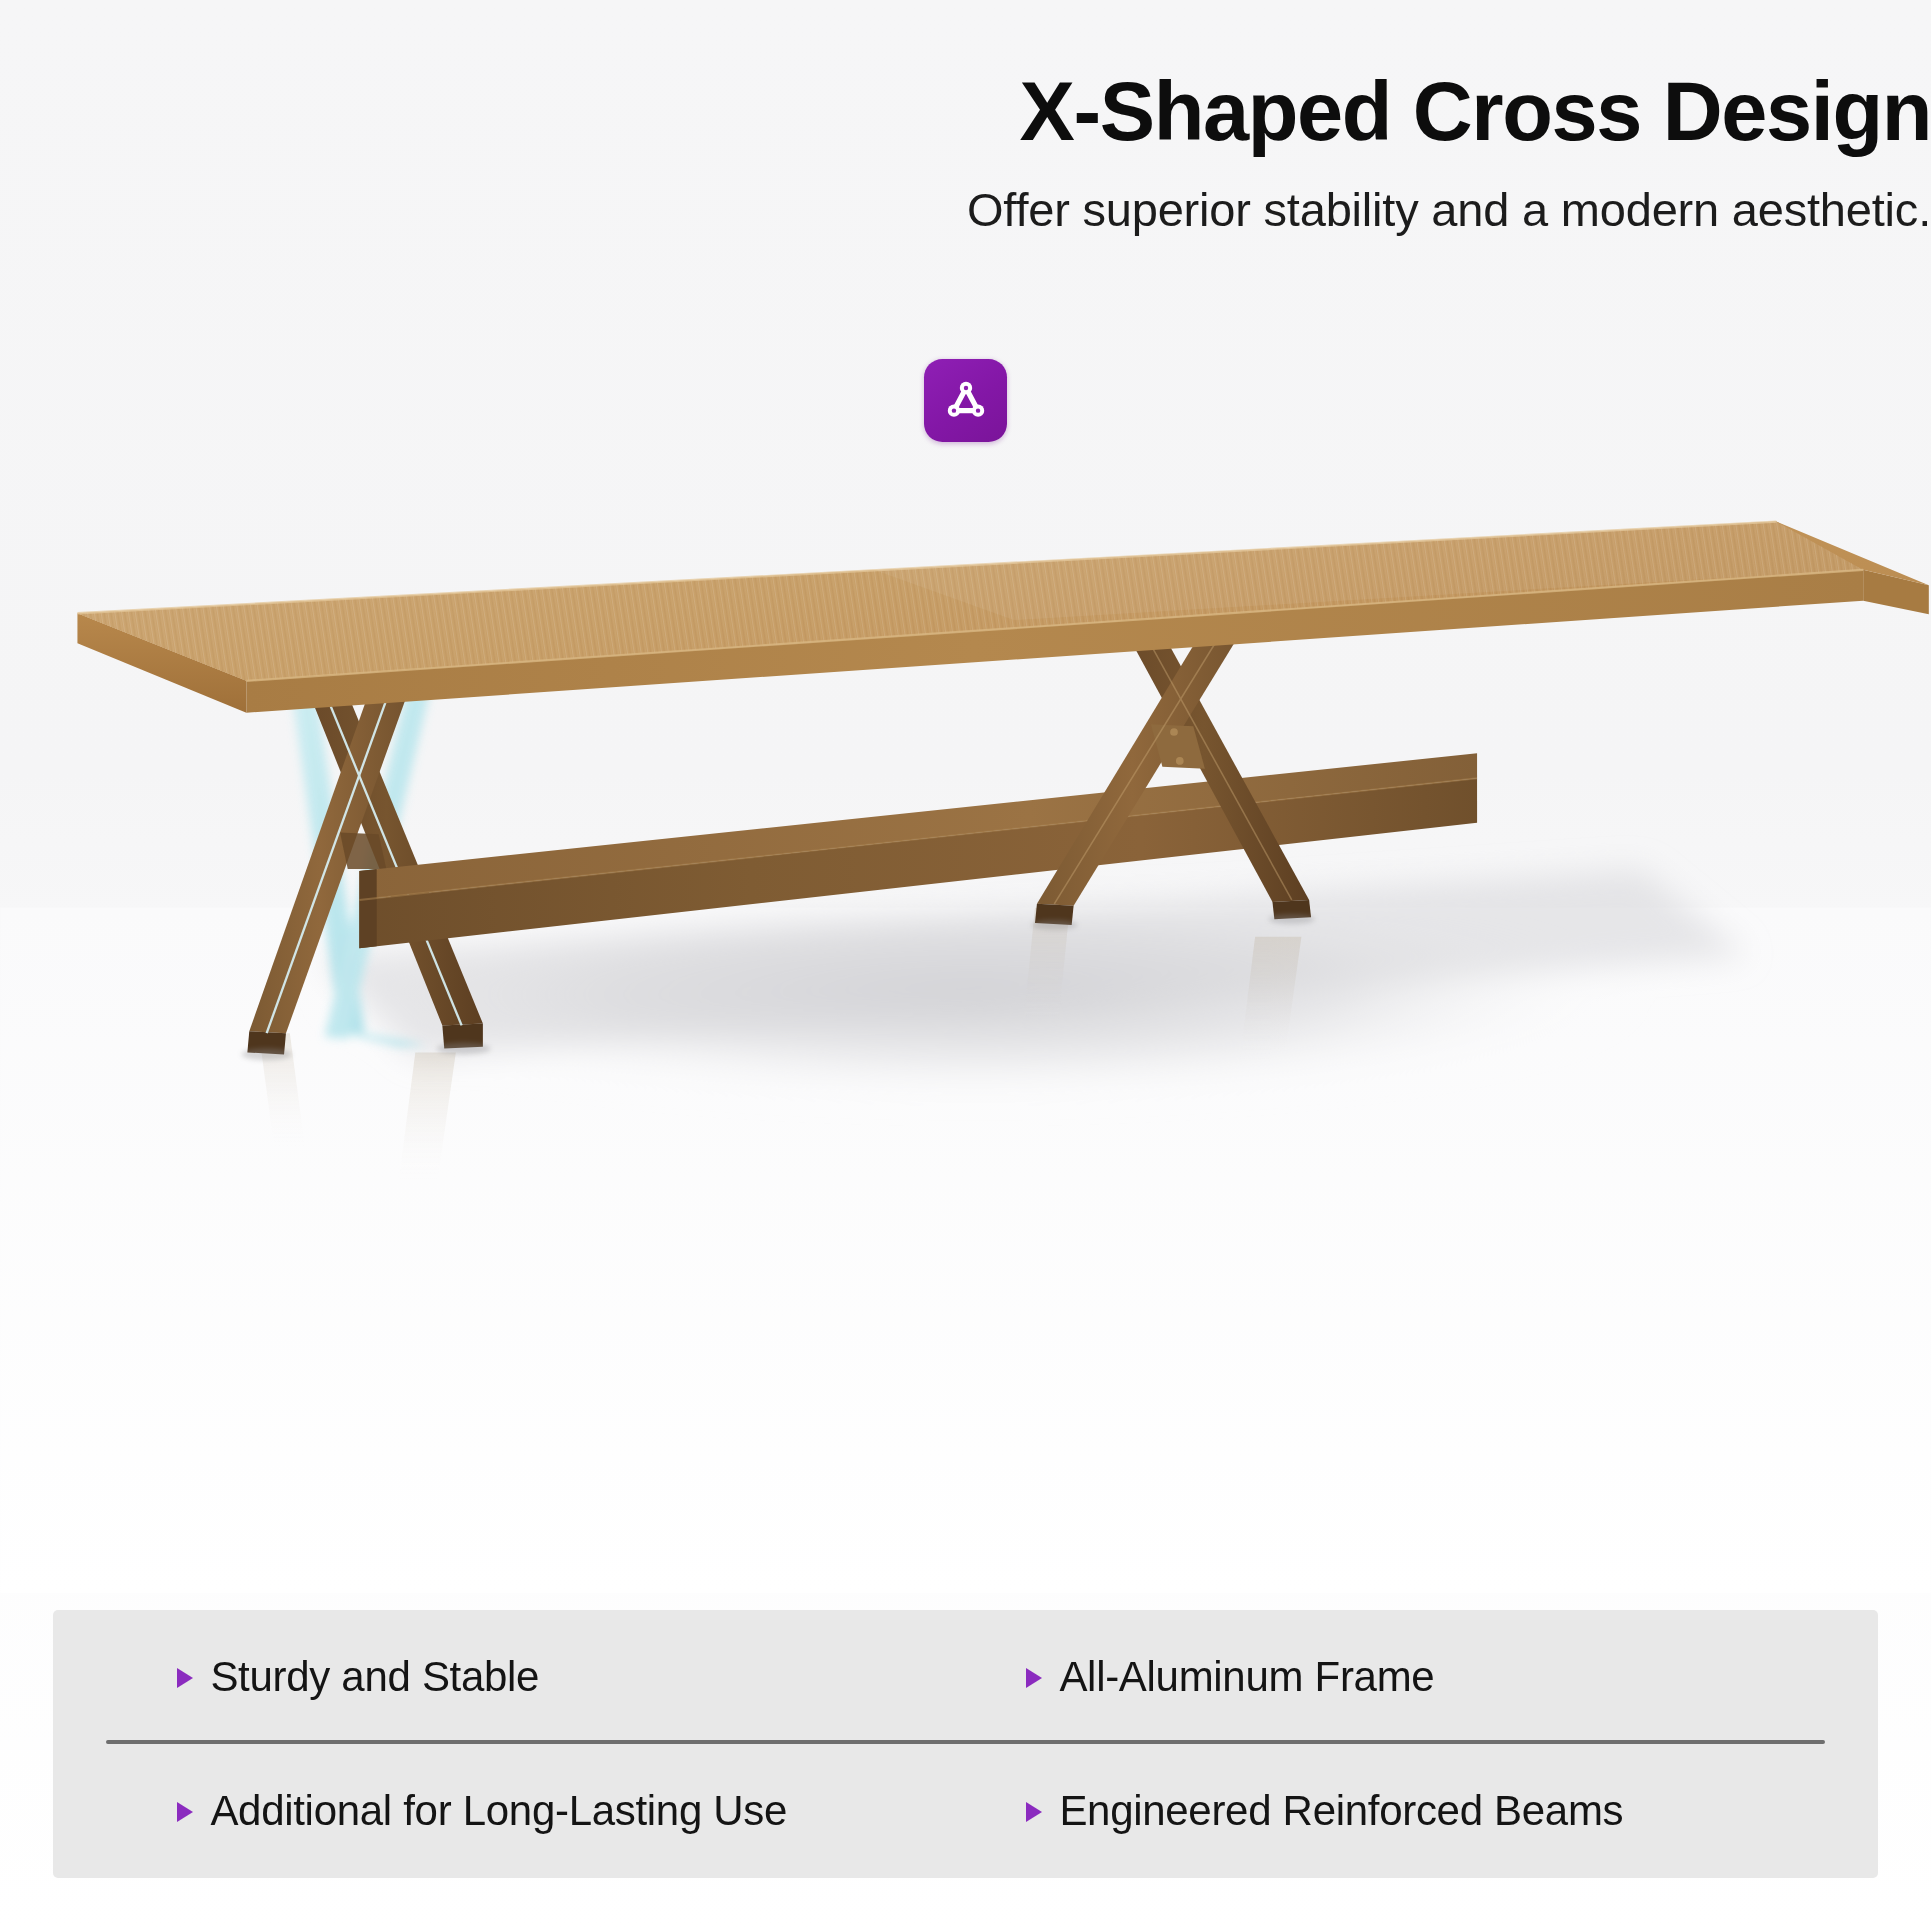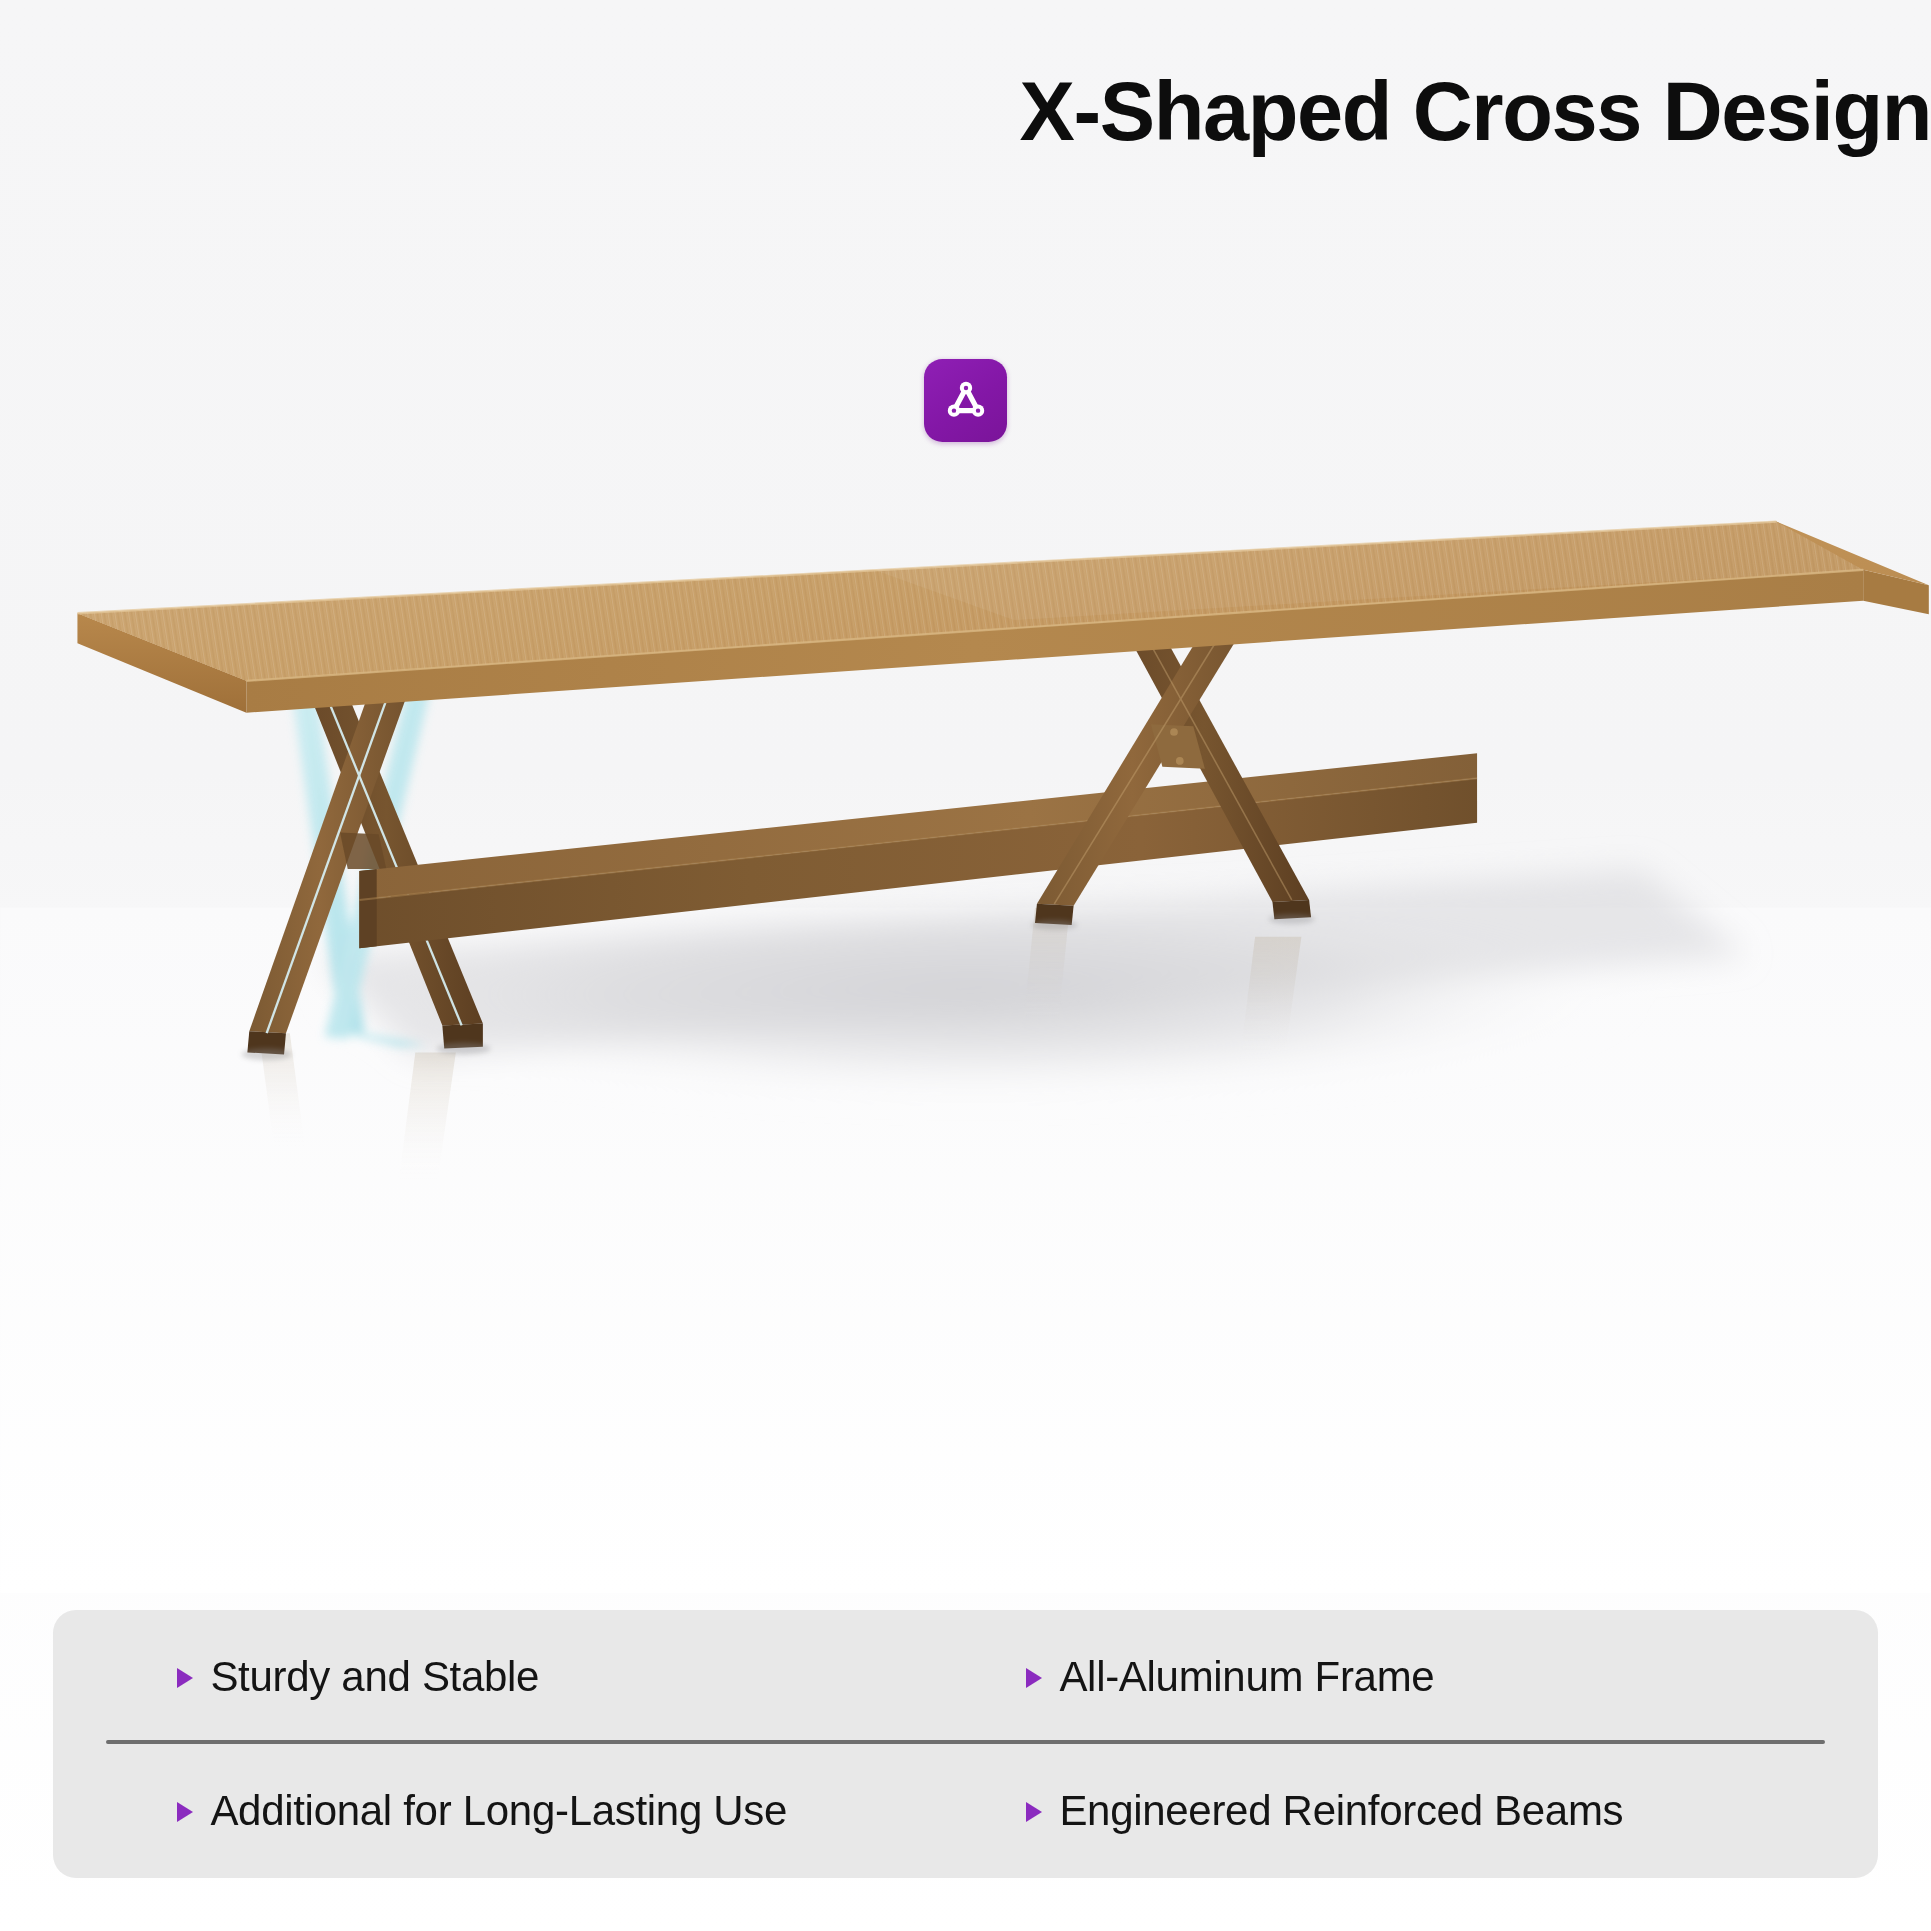--- a/index.html
+++ b/index.html
@@ -75,21 +75,21 @@
   .stage svg { display: block; }
 
   
   .features {
     position: absolute;
     left: 53px;
     top: 1610px;
     width: 1825px;
     height: 268px;
     background: #e8e8e8;
-    border-radius: 23px;
+    border-radius: 5px;
     box-sizing: border-box;
   }
   .feature-row {
     display: flex;
     height: 134px;
     align-items: center;
     position: relative;
   }
   .feature-row.top::after {
     content: "";
@@ -127,20 +127,21 @@
     white-space: nowrap;
   }
 </style>
 </head>
 <body>
 
 <div id="page">
 
   <div class="header">
     <h1 class="title">X-Shaped Cross Design</h1>
+    <p class="subtitle">Offer superior stability and a modern aesthetic.</p>
   </div>
 
   <div class="badge-wrap">
     <div class="badge">
       <svg width="54" height="54" viewBox="0 0 56 56">
         <g stroke="#ffffff" stroke-width="5.4" stroke-linecap="round" fill="none">
           <line x1="28" y1="14.5" x2="15.5" y2="38"></line>
           <line x1="28" y1="14.5" x2="40.5" y2="38"></line>
           <line x1="15.5" y1="38" x2="40.5" y2="38"></line>
         </g>

